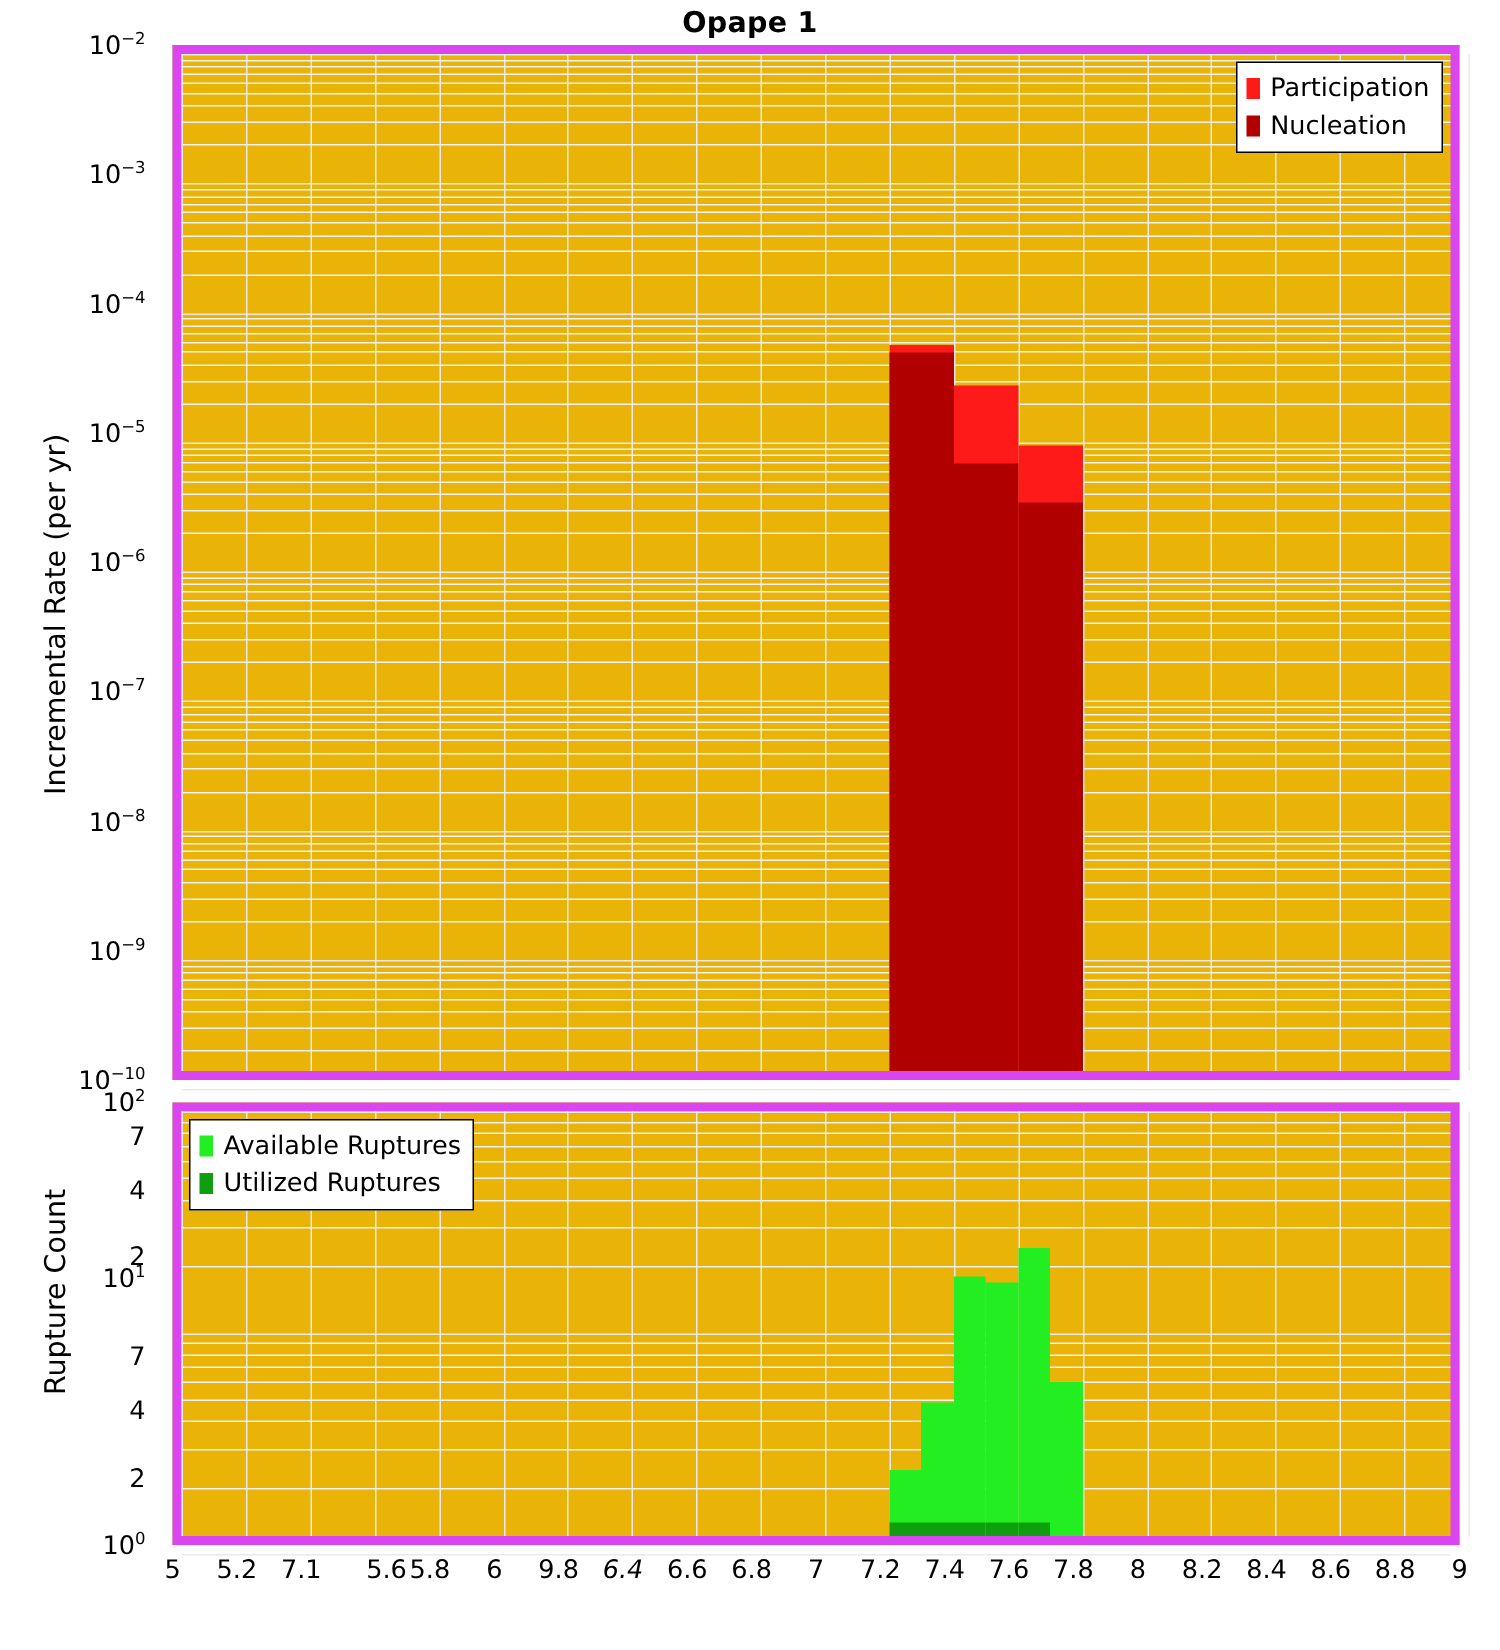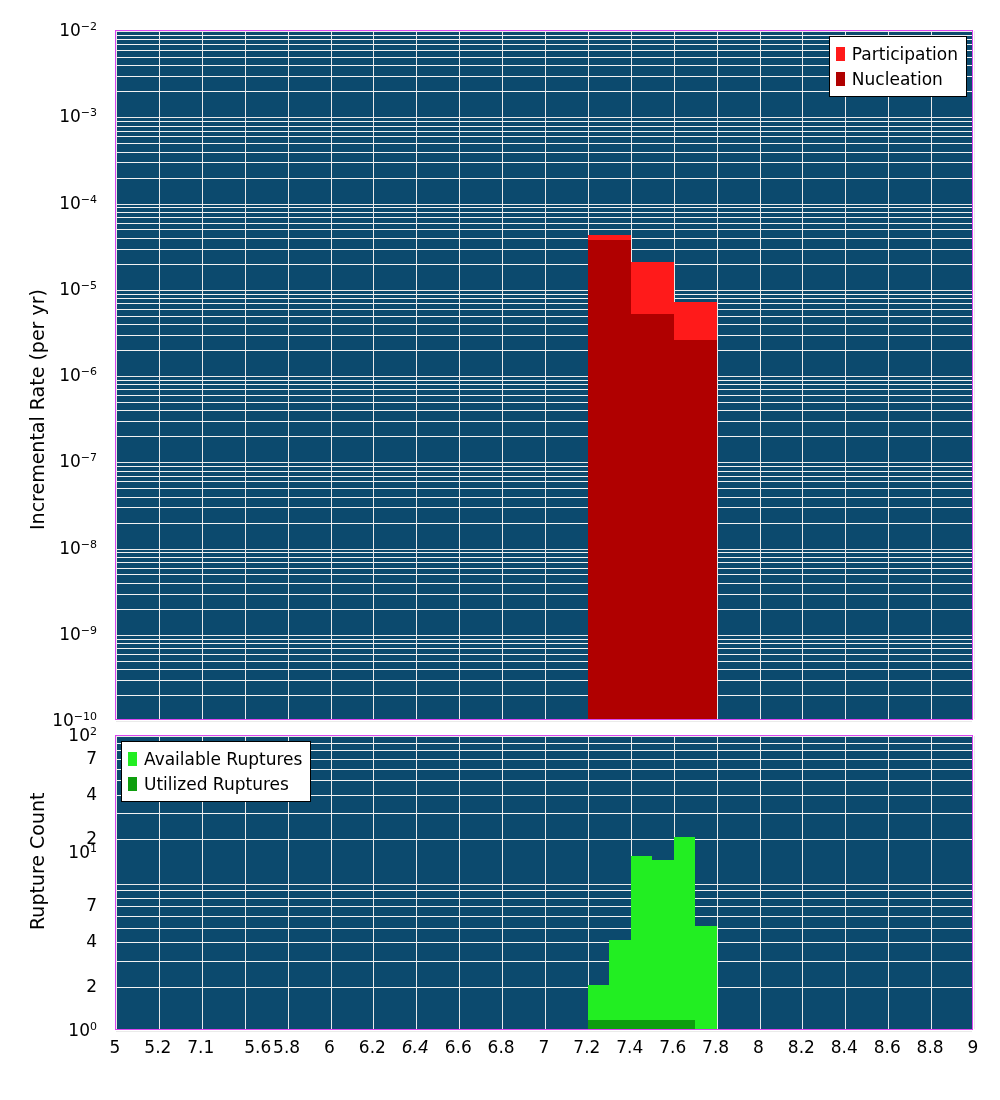--- a/index.html
+++ b/index.html
@@ -10,21 +10,21 @@
   }
   .page{position:relative;width:1000px;height:1100px;}
 
   
   .title{
     position:absolute;left:0;top:4px;width:1000px;text-align:center;
     font-size:19px;font-weight:bold;letter-spacing:0.2px;
   }
 
   
-  .plot{position:absolute;background:#0c4a6e;border:1px solid #d946ef;box-sizing:border-box;text-decoration:underline;}
+  .plot{position:absolute;background:#eab308;border:6px solid #d946ef;box-sizing:border-box;text-decoration:underline;}
   .gridv,.gridh{position:absolute;background:#eaeaea;}
   .gridv{width:1px;top:0;bottom:0;}
   .gridh{height:1px;left:0;right:0;}
   .gridh.minor,.gridv.minor{background:#f2f2f2;}
 
   
   #plot-top{left:115px;top:30px;width:858px;height:690px;}
   
   #plot-bottom{left:115px;top:735px;width:858px;height:295px;}
 
@@ -59,20 +59,21 @@
     width:9px;height:14px;display:inline-block;margin-right:7px;flex:none;
   }
   #legend-top{right:5px;top:5px;}
   #legend-bottom{left:5px;top:5px;}
 </style>
 </head>
 <body>
 
 <div class="page">
 
+  <div class="title">Opape 1</div>
 
   <div class="plot" id="plot-top">
     <div id="top-grid">
         <div class="gridh" style="top: 690px;"></div>
         <div class="gridh minor" style="top: 664.036px;"></div>
         <div class="gridh minor" style="top: 648.848px;"></div>
         <div class="gridh minor" style="top: 638.072px;"></div>
         <div class="gridh minor" style="top: 629.714px;"></div>
         <div class="gridh minor" style="top: 622.884px;"></div>
         <div class="gridh minor" style="top: 617.11px;"></div>
@@ -280,21 +281,21 @@
 
   <div class="ylabel" id="bottom-ylabel" style="left:26px;top:930px;">Rupture Count</div>
 
   <div id="xticks">
       <div class="xtick" style="left: 115px; top: 1037px;">5</div>
       <div class="xtick" style="left: 157.9px; top: 1037px;">5.2</div>
       <div class="xtick" style="left: 200.8px; top: 1037px;">7.1</div>
       <div class="xtick" style="left: 243.7px; top: 1037px; margin-left: 14px;">5.6</div>
       <div class="xtick" style="left: 286.6px; top: 1037px;">5.8</div>
       <div class="xtick" style="left: 329.5px; top: 1037px;">6</div>
-      <div class="xtick" style="left: 372.4px; top: 1037px;">6.2</div>
+      <div class="xtick" style="left: 372.4px; top: 1037px;">9.8</div>
       <div class="xtick" style="left: 415.3px; top: 1037px; font-style: italic;">6.4</div>
       <div class="xtick" style="left: 458.2px; top: 1037px; text-align: right;">6.6</div>
       <div class="xtick" style="left: 501.1px; top: 1037px;">6.8</div>
       <div class="xtick" style="left: 544px; top: 1037px;">7</div>
       <div class="xtick" style="left: 586.9px; top: 1037px;">7.2</div>
       <div class="xtick" style="left: 629.8px; top: 1037px;">7.4</div>
       <div class="xtick" style="left: 672.7px; top: 1037px;">7.6</div>
       <div class="xtick" style="left: 715.6px; top: 1037px;">7.8</div>
       <div class="xtick" style="left: 758.5px; top: 1037px;">8</div>
       <div class="xtick" style="left: 801.4px; top: 1037px;">8.2</div>

